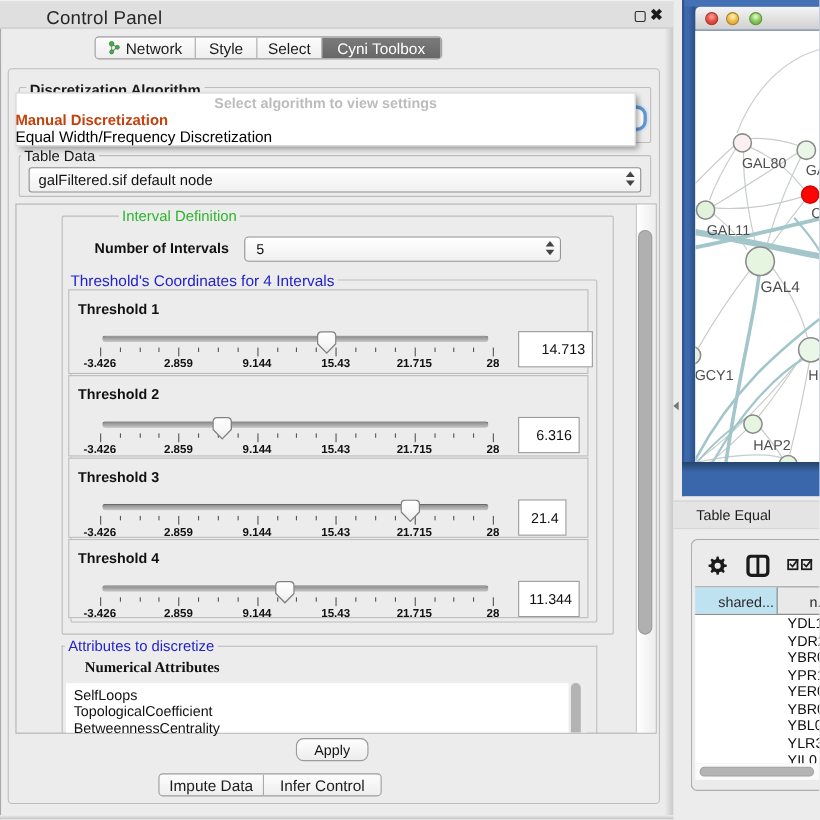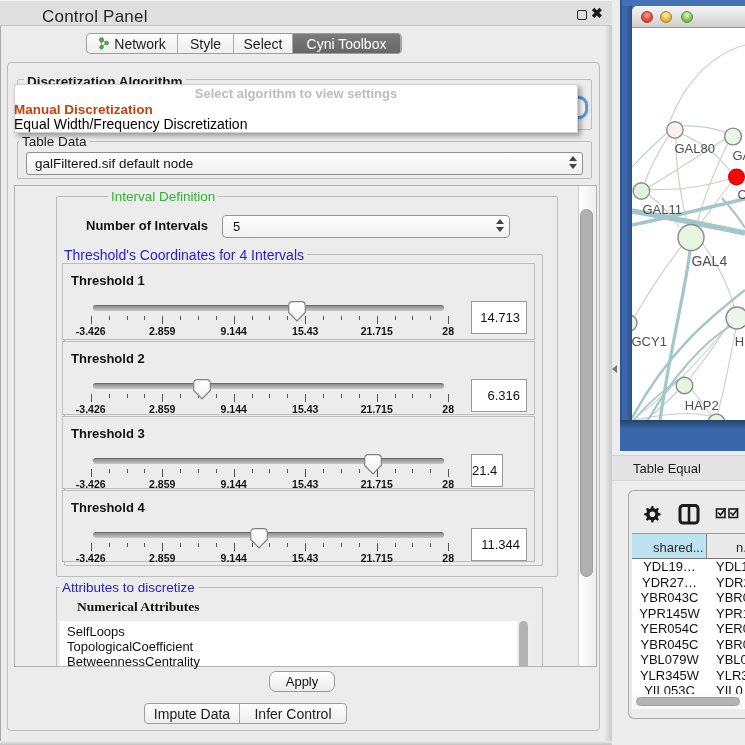--- a/index.html
+++ b/index.html
@@ -100,23 +100,20 @@
     <path d="M87.5 8.5 L90 11 L95 4.5"></path>
   </g>
 </svg>
 
 <div class="abs" style="left:632px;top:533px;width:113px;height:26px;background:#e9e9e9;border-top:1px solid #9c9c9c;border-bottom:1px solid #757575;box-sizing:border-box;"></div>
 <div class="abs" style="left:632px;top:534px;width:75px;height:24px;background:#bfe2f0;border-right:1px solid #858585;box-sizing:border-box;"></div>
 <div class="abs" style="left:653px;top:540px;font-size:13px;color:#2a2a2a;">shared...</div>
 <div class="abs" style="left:736px;top:540px;font-size:13px;color:#2a2a2a;">n...</div>
 
 <div class="abs" style="left:632px;top:559px;width:113px;height:135px;background:#ffffff;overflow:hidden;">
-  <div style="position:absolute;left:0;top:0;width:75px;font-size:13px;color:#111;text-align:center;line-height:15.5px;">
-    YDL19…<br>YDR27…<br>YBR043C<br>YPR145W<br>YER054C<br>YBR045C<br>YBL079W<br>YLR345W<br>YIL053C
-  </div>
   <div style="position:absolute;left:84px;top:0;font-size:13px;color:#111;line-height:15.5px;white-space:nowrap;">
     YDL1<br>YDR2<br>YBR0<br>YPR1<br>YER0<br>YBR0<br>YBL0<br>YLR3<br>YIL0
   </div>
 </div>
 
 <div class="abs" style="left:632px;top:694px;width:113px;height:15px;background:#fafafa;"></div>
 <div class="abs" style="left:636px;top:697px;width:104px;height:9px;background:#b4b4b4;border:1px solid #9e9e9e;border-radius:5px;box-sizing:border-box;"></div>
 
 <div class="abs" style="left:612px;top:365px;width:0;height:0;border-top:4px solid transparent;border-bottom:4px solid transparent;border-right:5px solid #777;"></div>
 
@@ -217,21 +214,21 @@
     <svg style="position:absolute;left:225.0px;top:37px;" width="18" height="21" viewBox="0 0 18 21">
       <defs>
         <linearGradient id="tg" x1="0" y1="0" x2="0" y2="1">
           <stop offset="0" stop-color="#ffffff"></stop>
           <stop offset="0.55" stop-color="#f7f7f7"></stop>
           <stop offset="1" stop-color="#e9e9e9"></stop>
         </linearGradient>
       </defs>
       <path d="M4.5,0.7 L13.5,0.7 Q17.3,0.7 17.3,4.5 L17.3,11.5 L9,20 L0.7,11.5 L0.7,4.5 Q0.7,0.7 4.5,0.7 Z" fill="url(#tg)" stroke="#808080" stroke-width="1.2"></path>
     </svg>
-    <div style="position:absolute;left:408px;top:37px;width:56px;height:33px;background:#fff;border:1px solid #999;box-sizing:border-box;font-size:13px;color:#111;text-align:right;line-height:31px;padding-right:6px;">14.713</div>
+    <div style="position:absolute;left:408px;top:37px;width:68px;height:33px;background:#fff;border:1px solid #999;box-sizing:border-box;font-size:13px;color:#111;text-align:right;line-height:31px;padding-right:6px;">14.713</div>
   </div>
 <div class="abs" style="left:62px;top:341px;width:473px;height:74px;border:1px solid #bdbdbd;background:#ececec;box-sizing:border-box;">
     <div style="position:absolute;left:8px;top:9px;font-size:13px;font-weight:bold;color:#111;">Threshold 2</div>
     <div style="position:absolute;left:30px;top:41px;width:351px;height:6px;border-radius:3px;background:linear-gradient(#8d8d8d,#c9c9c9);border-top:1px solid #6a6a6a;box-sizing:border-box;"></div>
     <div style="position:absolute;left:27.7px;top:52px;width:1px;height:8px;background:#555;"></div>
     <div style="position:absolute;left:45.6px;top:52px;width:1px;height:4px;background:#555;"></div>
     <div style="position:absolute;left:63.5px;top:52px;width:1px;height:4px;background:#555;"></div>
     <div style="position:absolute;left:81.3px;top:52px;width:1px;height:4px;background:#555;"></div>
     <div style="position:absolute;left:99.2px;top:52px;width:1px;height:8px;background:#555;"></div>
     <div style="position:absolute;left:117.1px;top:52px;width:1px;height:4px;background:#555;"></div>
@@ -301,21 +298,21 @@
     <svg style="position:absolute;left:301.1px;top:37px;" width="18" height="21" viewBox="0 0 18 21">
       <defs>
         <linearGradient id="tg" x1="0" y1="0" x2="0" y2="1">
           <stop offset="0" stop-color="#ffffff"></stop>
           <stop offset="0.55" stop-color="#f7f7f7"></stop>
           <stop offset="1" stop-color="#e9e9e9"></stop>
         </linearGradient>
       </defs>
       <path d="M4.5,0.7 L13.5,0.7 Q17.3,0.7 17.3,4.5 L17.3,11.5 L9,20 L0.7,11.5 L0.7,4.5 Q0.7,0.7 4.5,0.7 Z" fill="url(#tg)" stroke="#808080" stroke-width="1.2"></path>
     </svg>
-    <div style="position:absolute;left:408px;top:37px;width:32px;height:33px;background:#fff;border:1px solid #999;box-sizing:border-box;font-size:13px;color:#111;text-align:right;line-height:31px;padding-right:6px;">21.4</div>
+    <div style="position:absolute;left:408px;top:37px;width:44px;height:33px;background:#fff;border:1px solid #999;box-sizing:border-box;font-size:13px;color:#111;text-align:right;line-height:31px;padding-right:6px;">21.4</div>
   </div>
 <div class="abs" style="left:62px;top:490px;width:473px;height:72px;border:1px solid #bdbdbd;background:#ececec;box-sizing:border-box;">
     <div style="position:absolute;left:8px;top:9px;font-size:13px;font-weight:bold;color:#111;">Threshold 4</div>
     <div style="position:absolute;left:30px;top:41px;width:351px;height:6px;border-radius:3px;background:linear-gradient(#8d8d8d,#c9c9c9);border-top:1px solid #6a6a6a;box-sizing:border-box;"></div>
     <div style="position:absolute;left:27.7px;top:52px;width:1px;height:8px;background:#555;"></div>
     <div style="position:absolute;left:45.6px;top:52px;width:1px;height:4px;background:#555;"></div>
     <div style="position:absolute;left:63.5px;top:52px;width:1px;height:4px;background:#555;"></div>
     <div style="position:absolute;left:81.3px;top:52px;width:1px;height:4px;background:#555;"></div>
     <div style="position:absolute;left:99.2px;top:52px;width:1px;height:8px;background:#555;"></div>
     <div style="position:absolute;left:117.1px;top:52px;width:1px;height:4px;background:#555;"></div>

